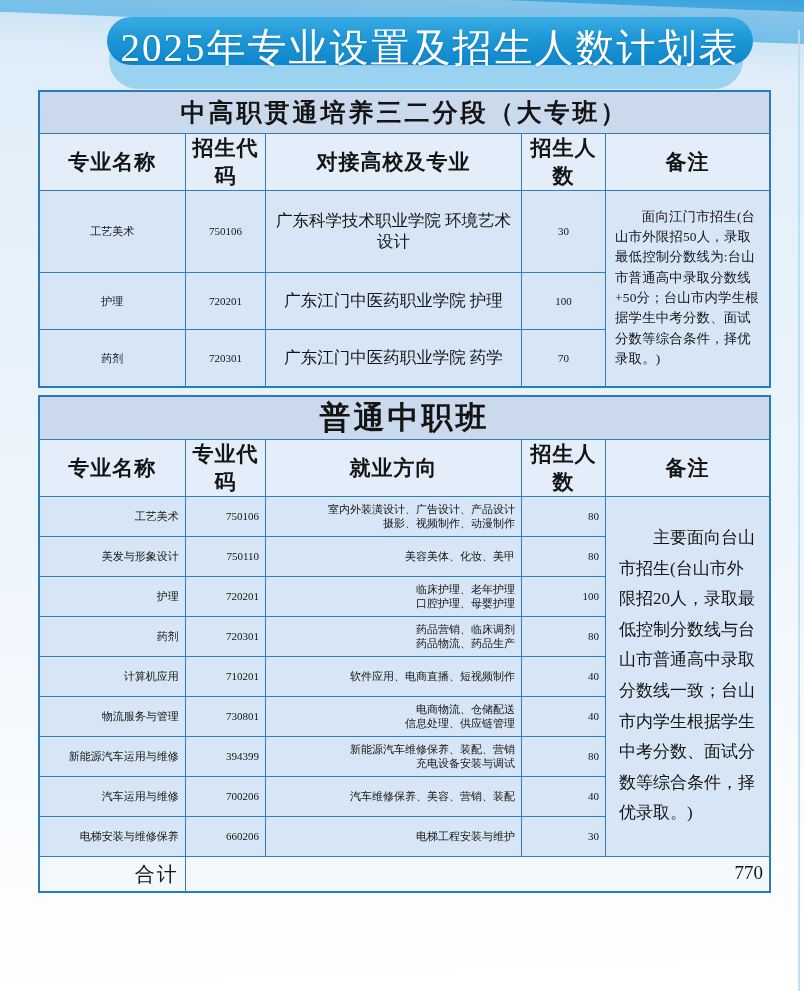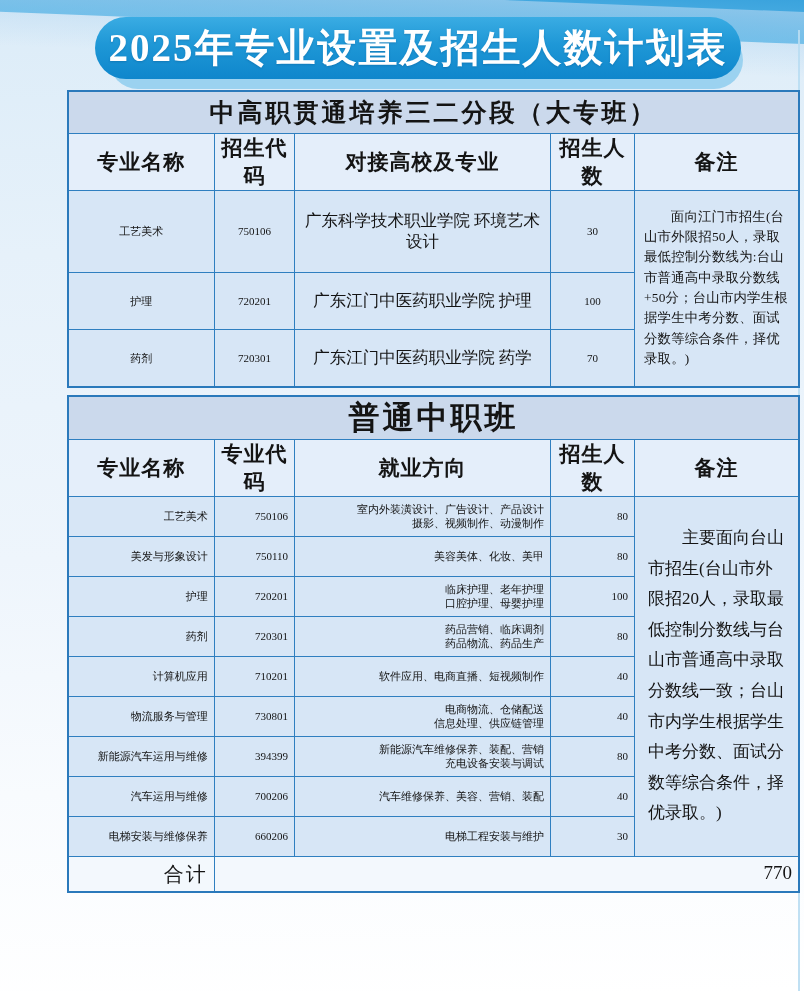--- a/index.html
+++ b/index.html
@@ -26,30 +26,30 @@
     background:#b9ddf2; opacity:.9;
   }
 
   
   .banner-wrap{ position:absolute; left:95px; top:17px; width:648px; height:64px; }
   .banner-shadow{
     position:absolute; left:14px; top:14px; width:634px; height:58px;
     border-radius:32px; background:#9bd2f0;
   }
   .banner{
-    position:absolute; left:0; top:0; width:646px; height:62px; border-radius:32px;
+    position:absolute; left:12px; top:0; width:646px; height:48px; border-radius:32px;
     background:linear-gradient(180deg,#3aace3 0%,#1e97d6 45%,#0f86cc 100%);
-    color:#fff; text-align:center; font-weight:bold; font-size:39px; line-height:62px;
+    color:#fff; text-align:center; font-weight:normal; font-size:39px; line-height:62px;
     letter-spacing:2px; text-shadow:0 1px 2px rgba(0,60,110,.25);
   }
 
   .content{ position:absolute; left:38px; top:90px; width:733px; }
 
   table{ width:100%; border-collapse:collapse; table-layout:fixed; }
-  .enroll-table{ border:2.5px solid #2a79bb;margin-left:29px; }
+  .enroll-table{ border:2.5px solid #2a79bb; }
   th,td{ border:1.6px solid #2f7fc0; }
 
   th.section-title{
     background:#cbd9ec; height:42px; font-size:25px; font-weight:bold;
     letter-spacing:3px; text-align:center;
   }
   .t2 th.section-title{ height:38px; font-size:31px; }
   th.col-h{
     background:#e4eefa; height:40px; font-size:21px; font-weight:bold;
     text-align:center; letter-spacing:1px;

